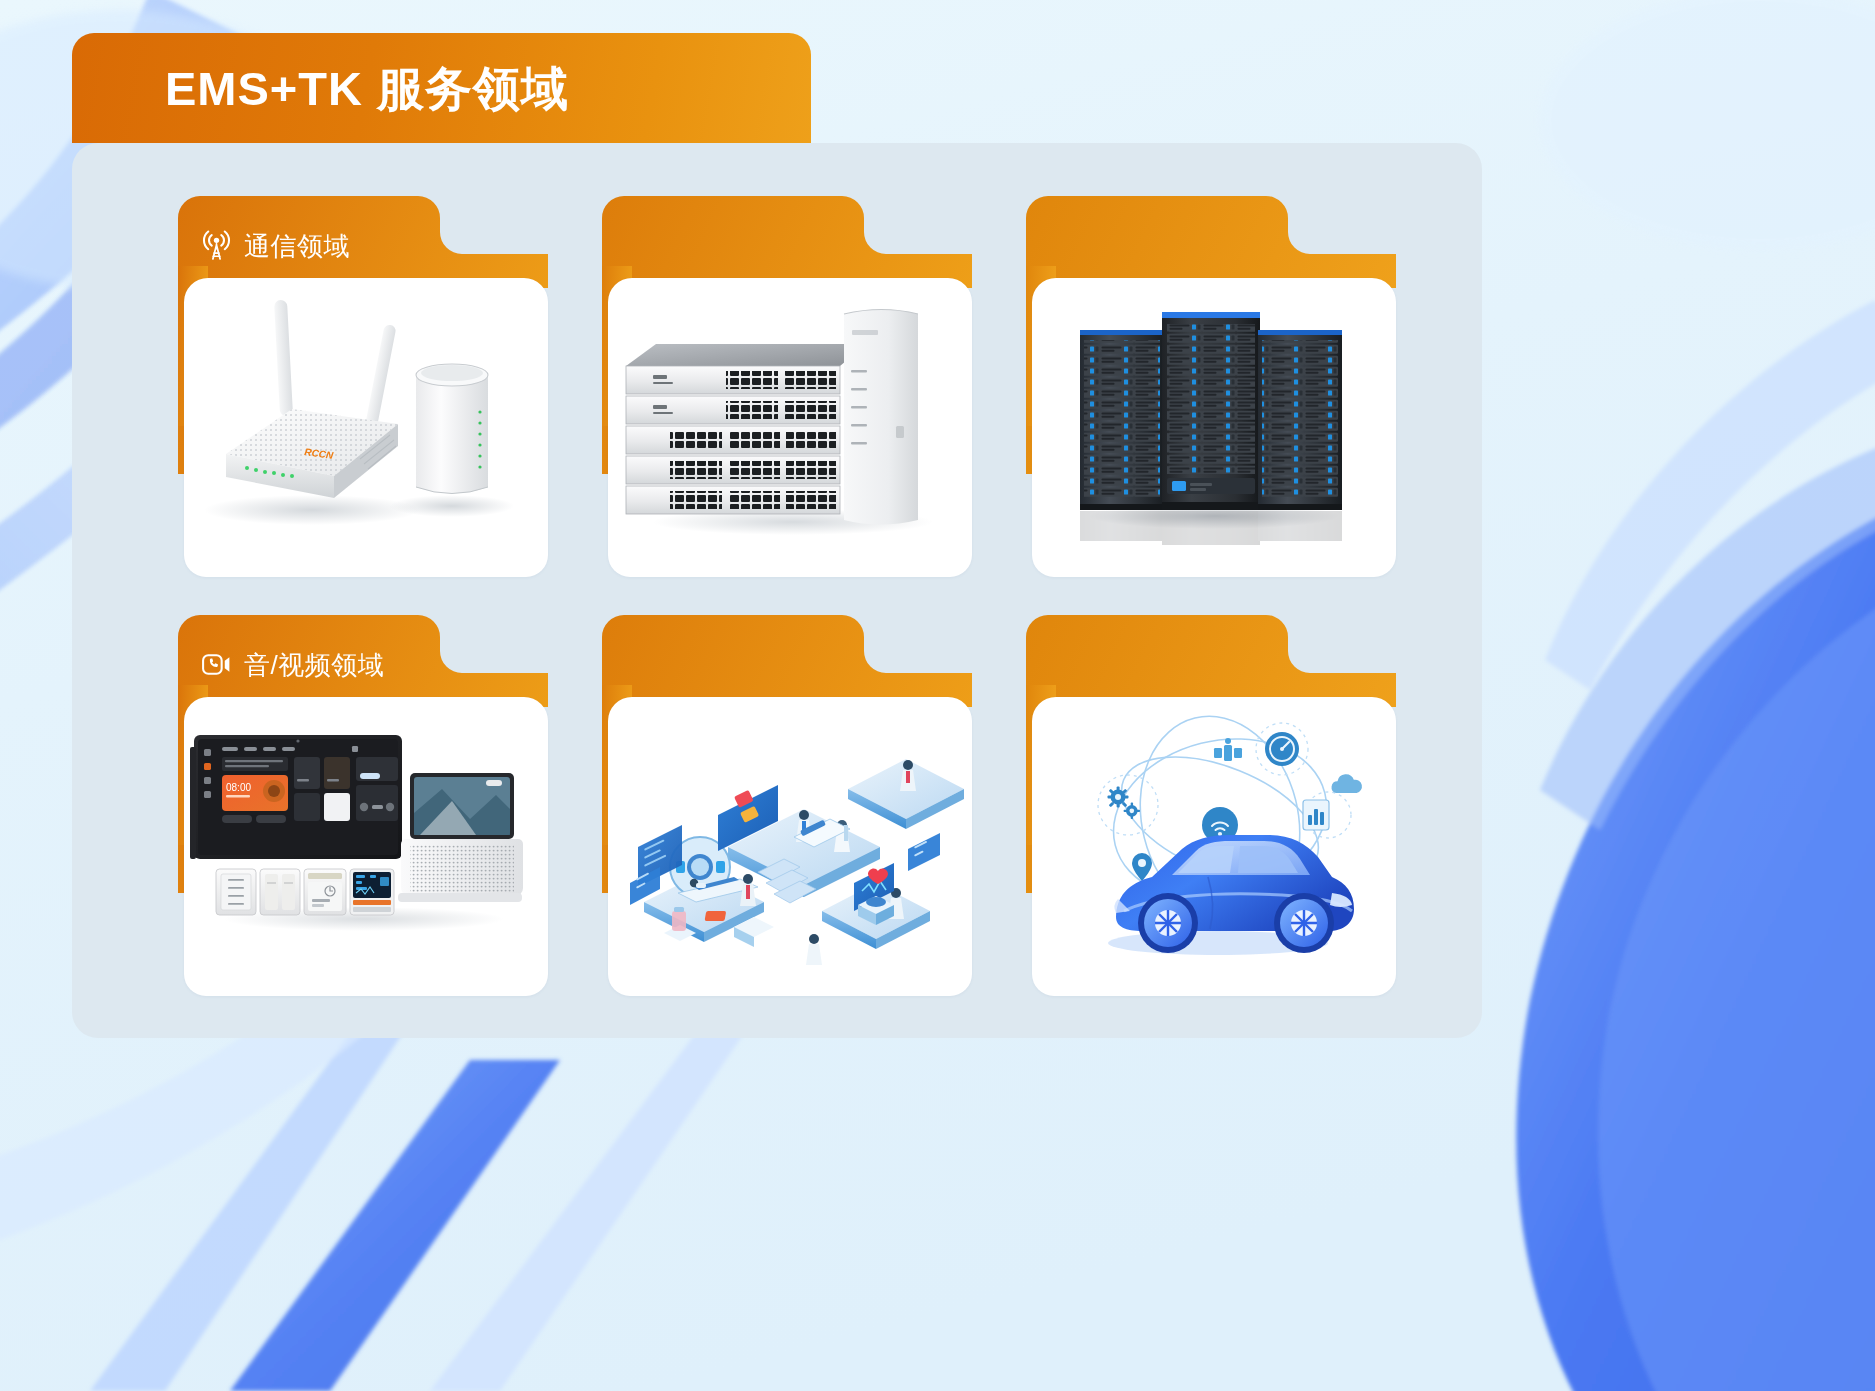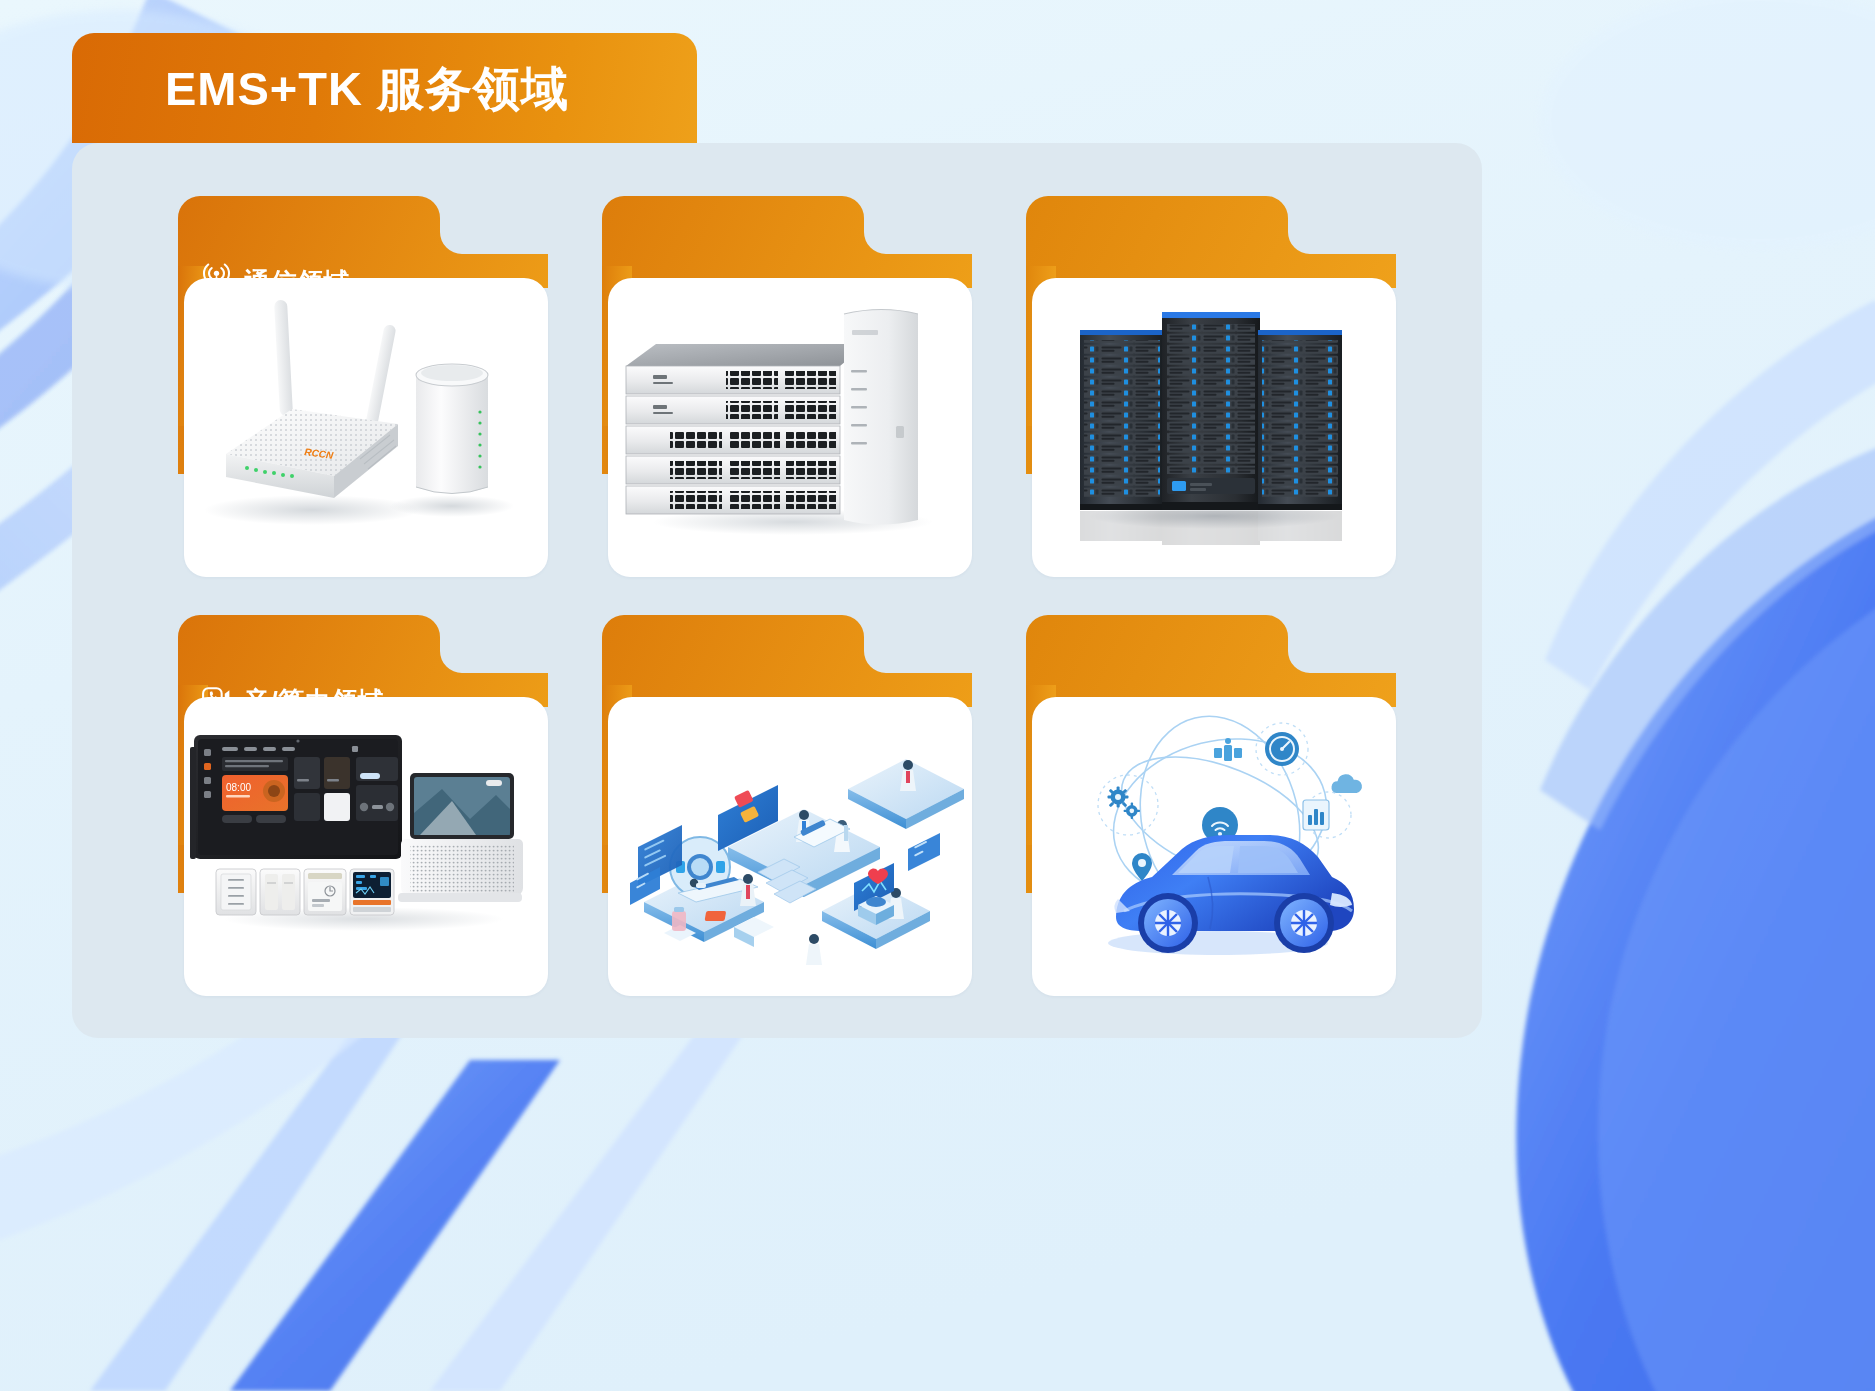--- a/index.html
+++ b/index.html
@@ -21,21 +21,21 @@
     width:1410px; height:895px;
     background:#dde8f0;
     border-radius:26px;
     z-index:2;
   }
 
   
   #title-banner {
     position:absolute;
     left:72px; top:33px;
-    width:625px; height:110px;
+    width:739px; height:110px;
     background:linear-gradient(100deg,#d96a05 0%,#e07a08 40%,#e9920f 78%,#eea01a 100%);
     border-radius:22px 22px 0 0;
     z-index:3;
     display:flex; align-items:center;
   }
   #title-banner .ttl {
     color:#fff;
     font-size:47px;
     font-weight:bold;
     letter-spacing:1px;
@@ -76,25 +76,24 @@
     border-radius:24px 24px 22px 22px;
     overflow:hidden;
     box-shadow:0 1px 3px rgba(90,120,150,.07);
   }
 
   
   .folder .head {
     position:absolute;
     left:0; top:0;
     width:370px; height:99px;
-    display:flex; align-items:flex-end;
+    display:flex; align-items:center;
     padding-left:22px;
     z-index:3;
     pointer-events:none;
-    font-weight:bold;
   }
   .folder .head .ico {
     width:33px; height:33px;
     flex:0 0 33px;
     margin-right:11px;
     display:block;
   }
   .folder .head .lbl {
     color:#fff;
     font-size:26px;
@@ -606,21 +605,21 @@
           </g>
         </svg>
       </div>
     </div>
     <div class="head">
       <svg class="ico" viewBox="0 0 32 32" fill="none" stroke="#fff" stroke-width="2" stroke-linecap="round" stroke-linejoin="round">
         <rect x="3" y="7" width="18" height="18" rx="5"></rect>
         <path d="M9.6 12.2c0 3.6 2.6 6.2 6.2 6.2 .9 0 1.5-.6 1.5-1.5v-1.2l-2.5-.9-1 1.1a6 6 0 0 1-2.1-2.1l1.1-1-.9-2.5H10.9c-.8 0-1.3.6-1.3 1.4z" fill="#fff" stroke="none"></path>
         <path d="M24 12.3 L28.5 9 v14 L24 19.7 Z" fill="#fff" stroke="none"></path>
       </svg>
-      <span class="lbl">音/算力领域</span>
+      <span class="lbl">音/视频领域</span>
     </div>
   </div>
 
   <div class="folder">
     <div class="shape">
       <svg viewBox="0 0 370 381">
         <defs>
           <linearGradient id="tab5" x1="0" y1="0" x2="1" y2="0.35">
             <stop offset="0" stop-color="#dd7d0b"></stop>
               <stop offset="1" stop-color="#ee9e18"></stop>

